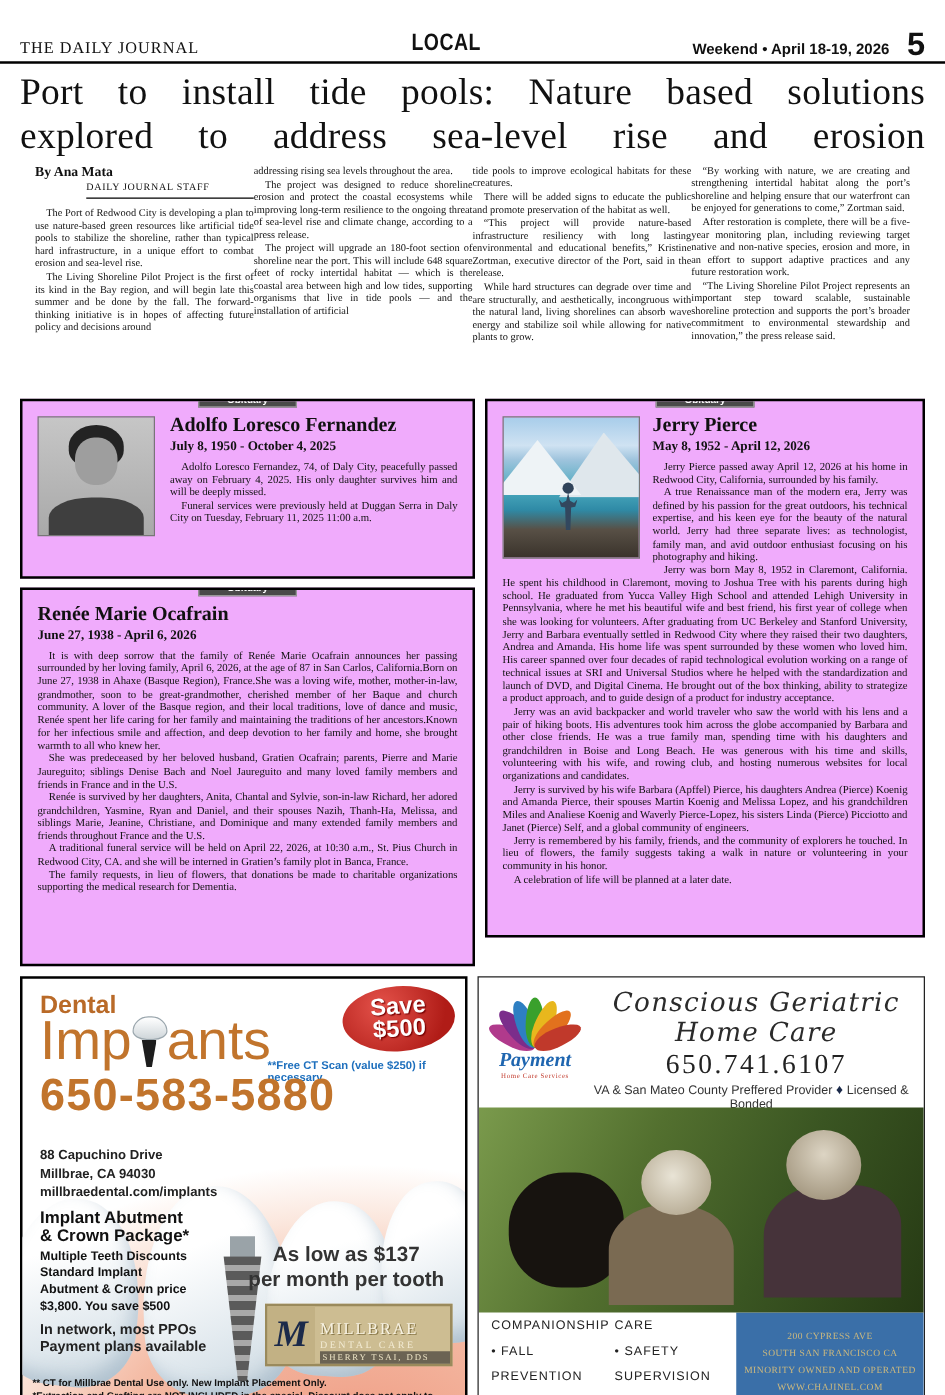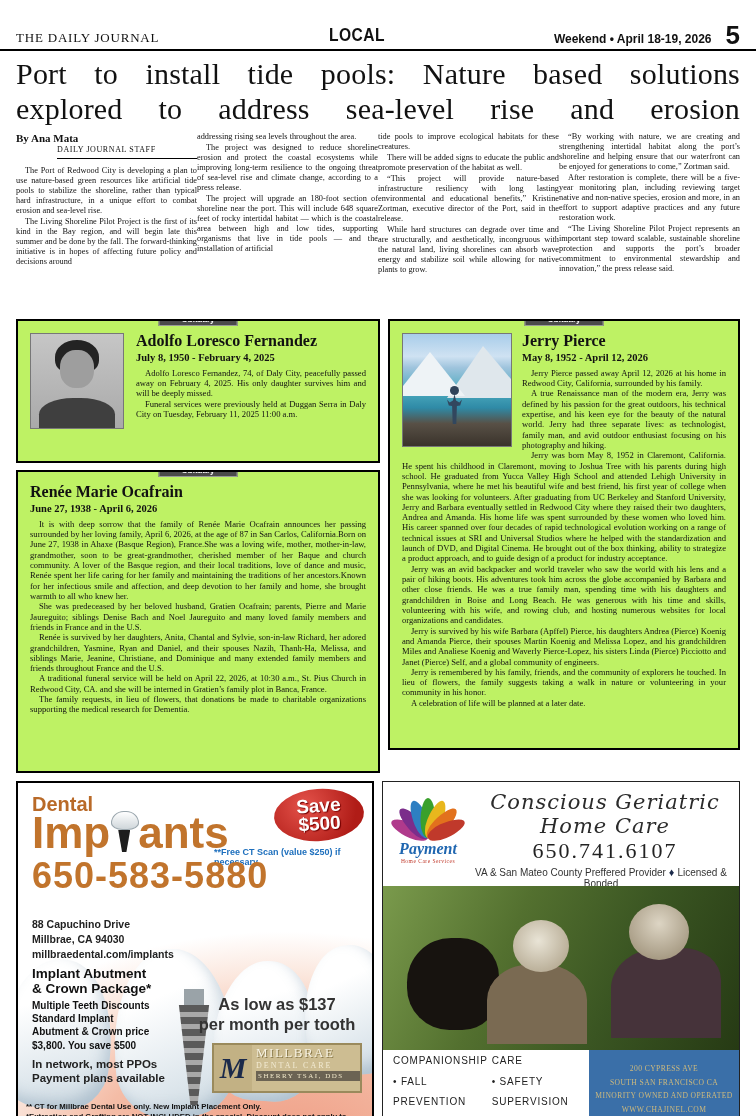--- a/index.html
+++ b/index.html
@@ -11,28 +11,28 @@
   .mast-paper{font-size:13px;letter-spacing:.8px;}
   .mast-section{font-family:"Liberation Sans",sans-serif;font-weight:bold;font-size:19px;
     transform:scaleX(.82);letter-spacing:.5px;}
   .mast-right{display:flex;align-items:flex-end;gap:14px;}
   .mast-date{font-family:"Liberation Sans",sans-serif;font-weight:bold;font-size:12px;}
   .mast-page{font-family:"Liberation Sans",sans-serif;font-weight:bold;font-size:26px;line-height:.8;}
   
   .headline{padding:6px 16px 2px;}
   .headline div{font-size:30px;line-height:1.15;text-align:justify;text-align-last:justify;letter-spacing:.2px;}
   
-  .article{display:grid;grid-template-columns:repeat(4,1fr);padding:4px 16px 0;height:172px;overflow:hidden;}
+  .article{display:grid;grid-template-columns:repeat(4,1fr);padding:4px 28px 0;height:172px;overflow:hidden;}
   .article p{font-size:8.3px;line-height:1.21;text-align:justify;margin:0 0 1px;}
   .ind{text-indent:9px;}
   .byline{font-weight:bold;font-size:11px;}
   .byorg{font-size:8px;letter-spacing:.6px;padding:1px 0 4px;border-bottom:1.5px solid #000;margin-bottom:7px;margin-left:41px;}
   
   .obits{display:grid;grid-template-columns:364px 352px;gap:8px;padding:8px 16px 0;align-items:start;}
-  .obit-box{position:relative;border:2px solid #000;background:#bef264;padding:12px 12px 8px;margin-top:7px;overflow:hidden;}
+  .obit-box{position:relative;border:2px solid #000;background:#f0abfc;padding:12px 12px 8px;margin-top:7px;overflow:hidden;}
   .obit-tab{position:absolute;top:-8px;left:50%;transform:translateX(-50%);
     background:#4a4a4a;color:#fff;border:1px solid #999;
     font-family:"Liberation Sans",sans-serif;font-weight:bold;font-size:8px;padding:1px 22px;}
   .obit-name{font-weight:bold;font-size:16px;line-height:1.05;margin:0;}
   .obit-dates{font-weight:bold;font-size:10.5px;margin:2px 0 5px;}
   .obit-box p{font-size:8.6px;line-height:1.2;text-align:justify;margin:0;}
   #obit-adolfo{height:120px;}
   #obit-renee{height:279px;}
   #obit-jerry{height:407px;}
   .aphoto{float:left;width:92px;height:94px;margin:0 12px 4px 0;position:relative;overflow:hidden;
@@ -58,38 +58,38 @@
     border-radius:48% 48% 40% 40%/62% 62% 30% 30%;box-shadow:inset -6px -8px 14px rgba(140,165,185,.45);}
   .screw{position:absolute;left:158px;top:222px;width:36px;height:100px;
     background:repeating-linear-gradient(180deg,#5a5a5a 0 7px,#a8a8a8 7px 12px);
     clip-path:polygon(8% 0,92% 0,60% 100%,40% 100%);}
   .abut{position:absolute;left:166px;top:206px;width:20px;height:18px;background:#9aa3a8;}
   .save-badge{position:absolute;right:8px;top:6px;width:90px;height:52px;border-radius:50%;
     background:radial-gradient(circle at 35% 30%,#e4524a,#b01c17 75%);transform:rotate(-4deg);
     display:flex;flex-direction:column;align-items:center;justify-content:center;color:#fff;
     font-weight:bold;font-size:19px;line-height:.95;text-shadow:1px 1px 1px #700;}
   .d-line1{position:absolute;left:14px;top:10px;color:#b96a28;font-weight:bold;font-size:20px;}
-  .d-line2{position:absolute;left:14px;top:28px;display:flex;align-items:flex-start;color:#c1742c;font-weight:bold;font-size:44px;line-height:1;}
+  .d-line2{position:absolute;left:14px;top:28px;display:flex;align-items:center;color:#c1742c;font-weight:normal;font-size:44px;line-height:1;}
   .implant-icon{display:inline-block;width:26px;margin:0 1px;}
   .implant-icon .crown{display:block;width:26px;height:17px;background:linear-gradient(180deg,#fff,#cfd6da);
     border:1px solid #9aa6ad;border-radius:50% 50% 45% 45%/70% 70% 40% 40%;}
   .implant-icon .iscrew{display:block;width:12px;height:22px;margin:0 auto;background:#1d1d1d;
     clip-path:polygon(0 0,100% 0,68% 100%,32% 100%);}
   .ct-note{position:absolute;right:6px;top:64px;width:152px;color:#1d6fbd;font-weight:bold;font-size:9px;line-height:1.15;}
   .d-phone{position:absolute;left:14px;top:72px;color:#c1742c;font-weight:bold;font-size:36px;letter-spacing:1px;}
   .d-addr{position:absolute;left:14px;top:134px;font-weight:bold;font-size:10.5px;line-height:1.45;color:#222;}
   .d-pkg-title{position:absolute;left:14px;top:184px;font-weight:bold;font-size:13.5px;line-height:1.1;color:#111;}
   .d-pkg-lines{position:absolute;left:14px;top:216px;font-weight:bold;font-size:10px;line-height:1.32;color:#111;}
   .d-network{position:absolute;left:14px;top:274px;font-weight:bold;font-size:11.5px;line-height:1.25;color:#222;}
   .d-price{position:absolute;right:10px;top:212px;width:170px;text-align:center;font-weight:bold;font-size:16.5px;line-height:1.2;color:#333;}
   .mlogo{position:absolute;right:10px;bottom:42px;width:146px;height:46px;background:#cdbd92;
     border:2px solid #9a8a5c;display:flex;align-items:stretch;}
   .mlogo-m{width:38px;display:flex;align-items:center;justify-content:center;
     font-family:"Liberation Serif",serif;font-style:italic;font-weight:bold;font-size:30px;color:#1b2a4a;background:#c2b184;}
-  .mlogo-txt{flex:1;display:flex;flex-direction:column;justify-content:flex-start;padding-left:4px;}
+  .mlogo-txt{flex:1;display:flex;flex-direction:column;justify-content:flex-end;padding-left:4px;}
   .mlogo-txt .l1{font-family:"Liberation Serif",serif;font-size:13px;letter-spacing:1.5px;color:#f7f2e2;text-shadow:1px 1px 0 #8a7a4c;}
   .mlogo-txt .l2{font-family:"Liberation Serif",serif;font-size:8px;letter-spacing:2px;color:#f2ead2;}
   .mlogo-txt .l3{font-family:"Liberation Serif",serif;font-size:7px;letter-spacing:1.5px;color:#efe6c8;background:#6b6353;padding:1px 2px;margin-top:1px;}
   .d-fine{position:absolute;left:8px;bottom:3px;right:8px;font-weight:bold;font-size:7.8px;line-height:1.3;color:#111;}
   
   .ad-chajinel{position:relative;height:352px;border:1px solid #222;overflow:hidden;background:#fff;
     display:flex;flex-direction:column;}
   .cj-head{position:relative;height:104px;}
   .lotus{position:absolute;left:10px;top:8px;width:70px;height:88px;}
   .petals{position:relative;width:70px;height:48px;}
@@ -171,21 +171,21 @@
   <div class="obits">
     <div>
       <div class="obit-box stack" id="obit-adolfo">
         <span class="obit-tab">Obituary</span>
         <div class="aphoto">
           <div class="hair"></div>
             <div class="face"></div>
             <div class="torso"></div>
         </div>
         <h2 class="obit-name">Adolfo Loresco Fernandez</h2>
-        <div class="obit-dates">July 8, 1950 - February 4, 2025</div>
+        <div class="obit-dates">July 8, 1950 - October 4, 2025</div>
         <p class="ind">Adolfo Loresco Fernandez, 74, of Daly City, peacefully passed away on February 4, 2025. His only daughter survives him and will be deeply missed.</p>
         <p class="ind">Funeral services were previously held at Duggan Serra in Daly City on Tuesday, February 11, 2025 11:00 a.m.</p>
       </div>
       <div class="obit-box" id="obit-renee">
         <span class="obit-tab">Obituary</span>
         <h2 class="obit-name">Renée Marie Ocafrain</h2>
         <div class="obit-dates">June 27, 1938 - April 6, 2026</div>
         <p class="ind">It is with deep sorrow that the family of Renée Marie Ocafrain announces her passing surrounded by her loving family, April 6, 2026, at the age of 87 in San Carlos, California.Born on June 27, 1938 in Ahaxe (Basque Region), France.She was a loving wife, mother, mother-in-law, grandmother, soon to be great-grandmother, cherished member of her Baque and church community. A lover of the Basque region, and their local traditions, love of dance and music, Renée spent her life caring for her family and maintaining the traditions of her ancestors.Known for her infectious smile and affection, and deep devotion to her family and home, she brought warmth to all who knew her.</p>
         <p class="ind">She was predeceased by her beloved husband, Gratien Ocafrain; parents, Pierre and Marie Jaureguito; siblings Denise Bach and Noel Jaureguito and many loved family members and friends in France and in the U.S.</p>
         <p class="ind">Renée is survived by her daughters, Anita, Chantal and Sylvie, son-in-law Richard, her adored grandchildren, Yasmine, Ryan and Daniel, and their spouses Nazih, Thanh-Ha, Melissa, and siblings Marie, Jeanine, Christiane, and Dominique and many extended family members and friends throughout France and the U.S.</p>

